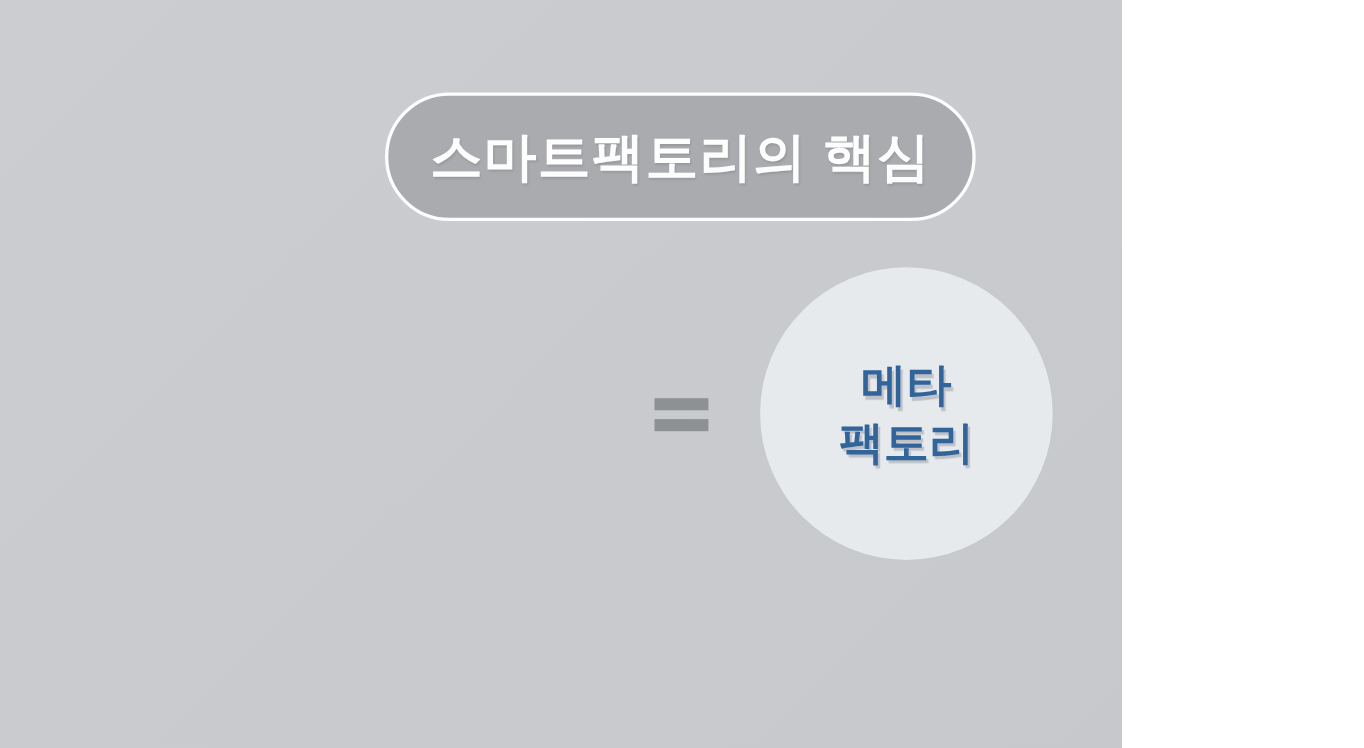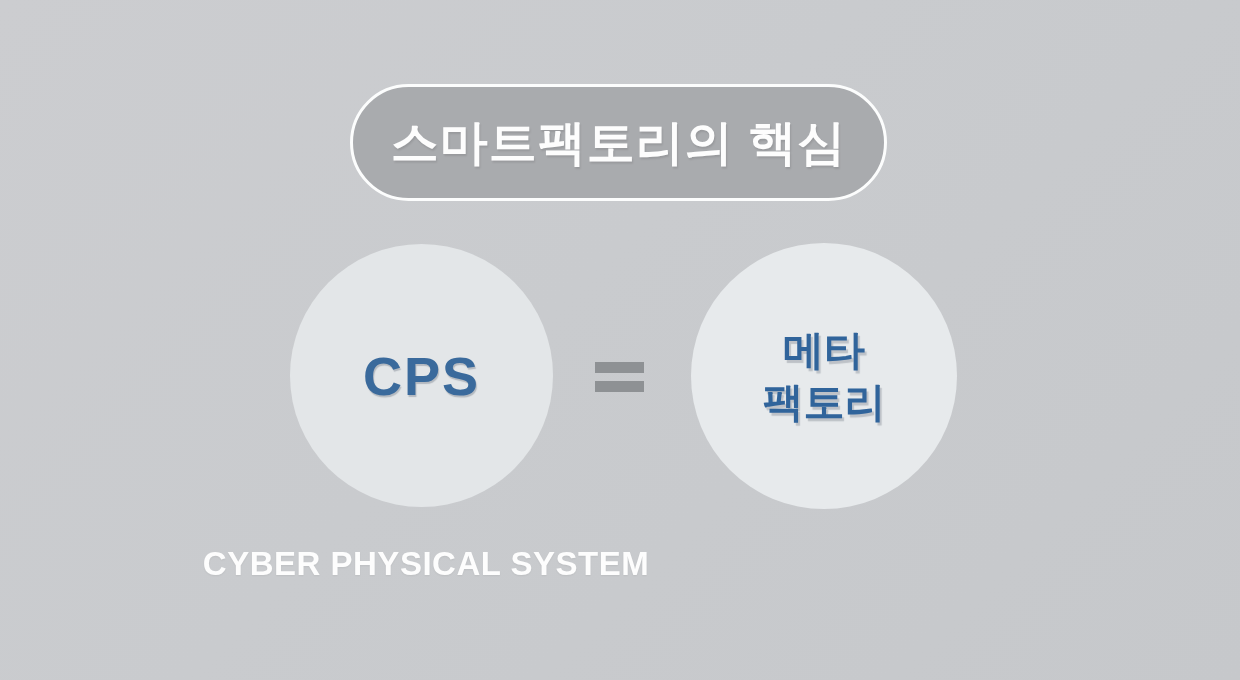--- a/index.html
+++ b/index.html
@@ -7,21 +7,21 @@
     padding: 0;
   }
   body {
     width: 1240px;
     height: 680px;
     overflow: hidden;
     font-family: "Liberation Sans", "DejaVu Sans", sans-serif;
   }
   .slide {
     position: relative;
-    width: 1240px;
+    width: 1020px;
     height: 680px;
     background: linear-gradient(135deg, #cccdd0 0%, #c9cbce 45%, #c6c8cb 100%);
   }
   
   .title-pill {
     position: absolute;
     left: 350px;
     top: 84px;
     width: 537px;
     height: 117px;
@@ -119,32 +119,28 @@
 </style>
 </head>
 <body>
 
 <div class="slide">
 
   <div class="title-pill">
     <span class="title-text">스마트팩토리의 핵심</span>
   </div>
 
-  <div class="circle circle-left">
-    <span class="term-left">CPS</span>
-  </div>
 
   <div class="equals">
     <div class="bar"></div>
     <div class="bar"></div>
   </div>
 
   <div class="circle circle-right">
     <span class="term-right">
       <span>메타</span><br>
       <span>팩토리</span>
     </span>
   </div>
 
-  <div class="caption caption-left">CYBER PHYSICAL SYSTEM</div>
 
 
 </div>
 
 </body></html>

